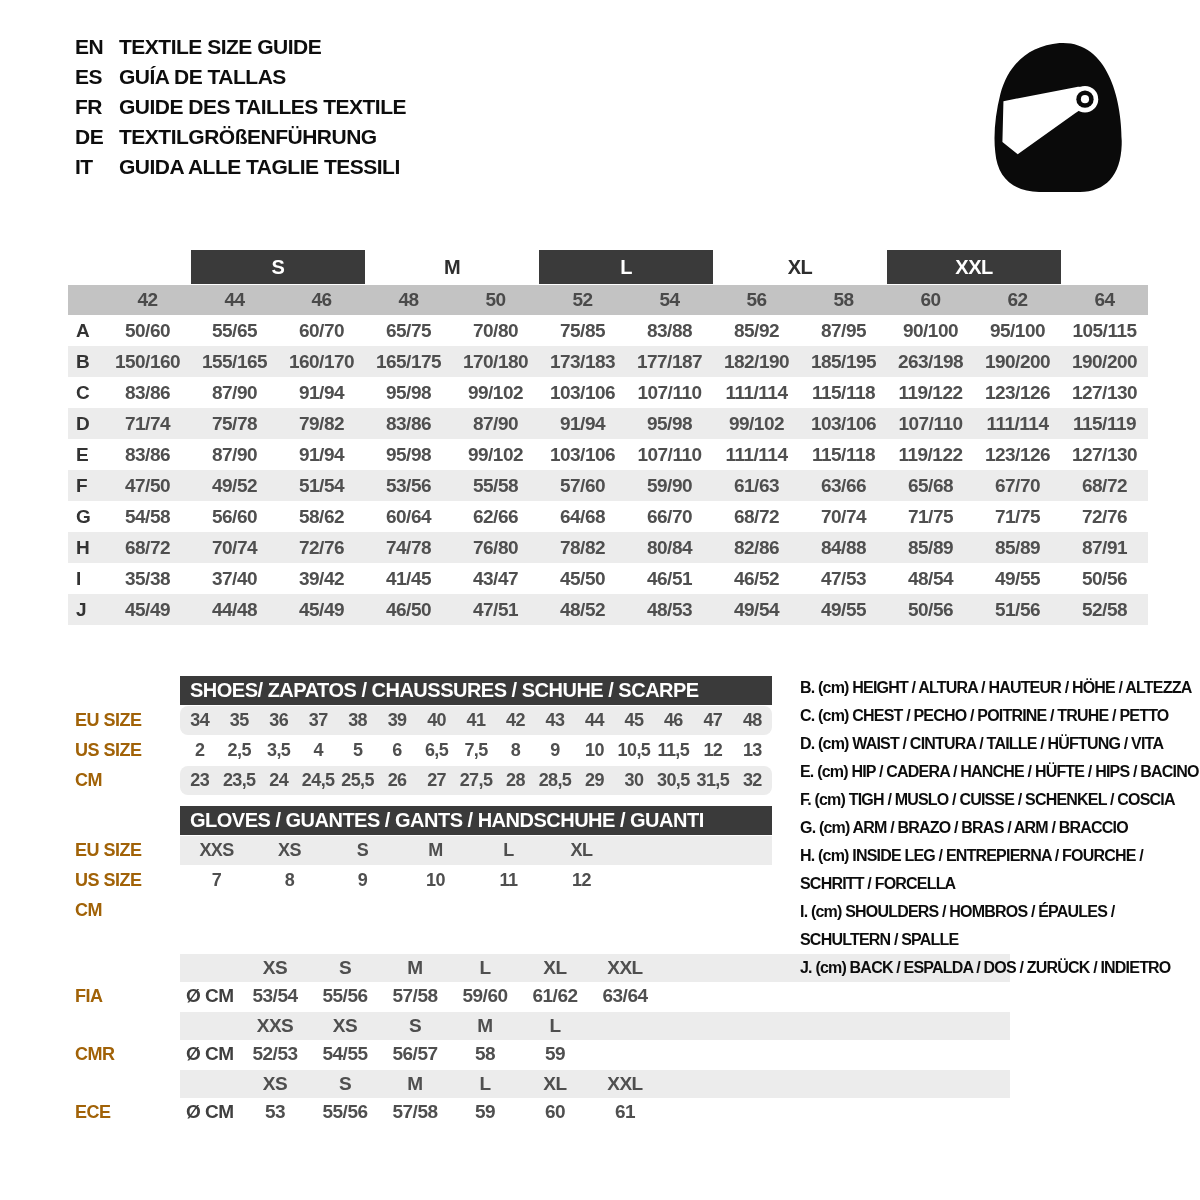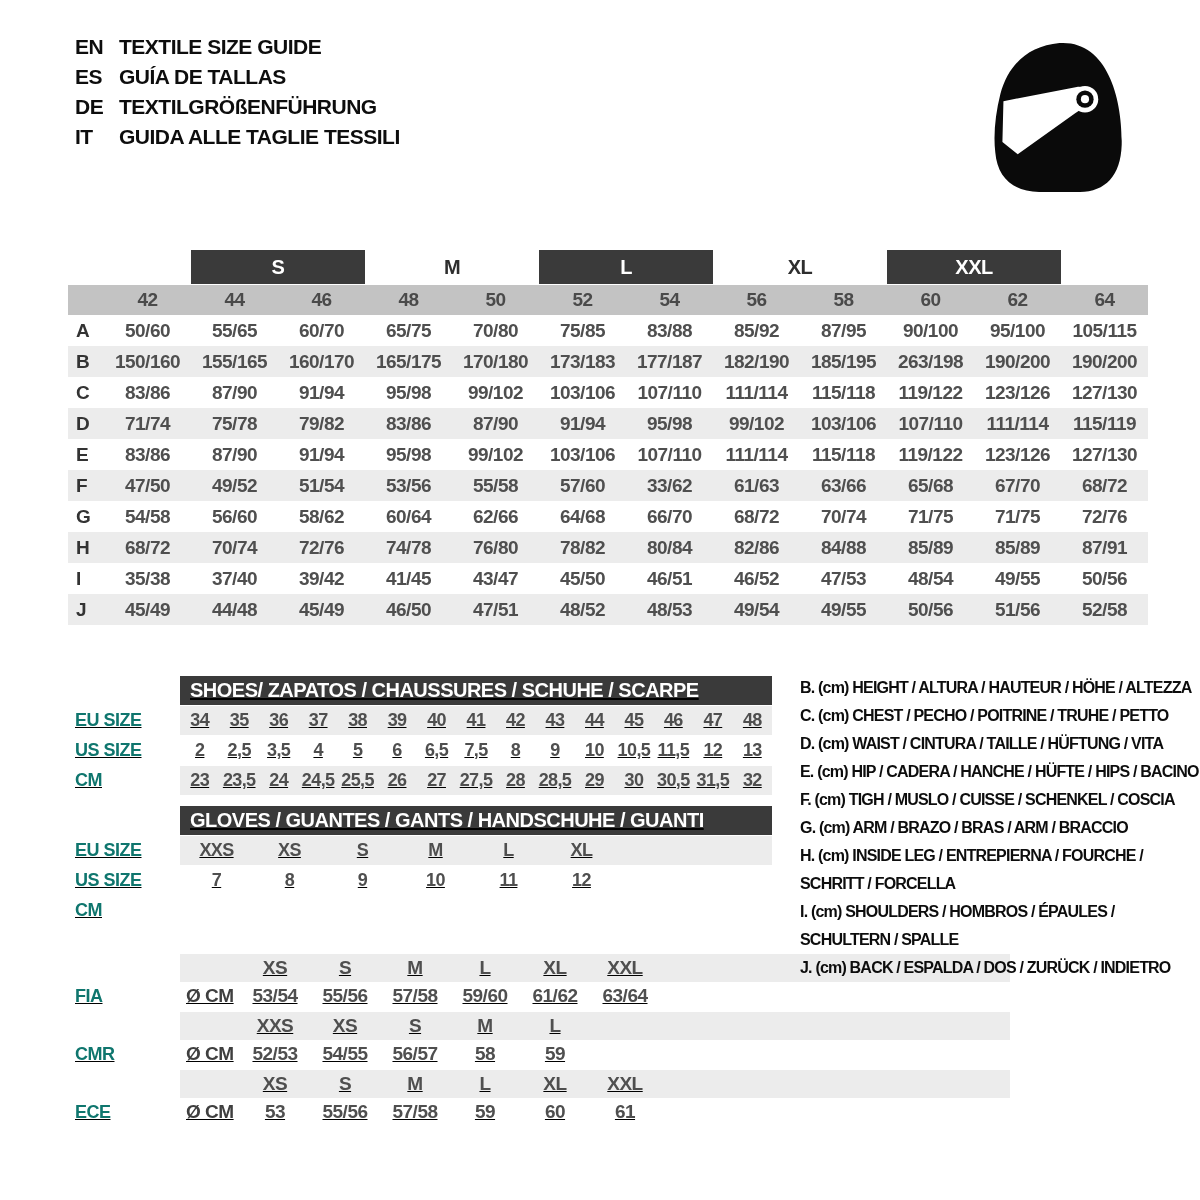--- a/index.html
+++ b/index.html
@@ -29,30 +29,30 @@
   .sizes-row{display:flex;height:30px;background:#c3c3c3;align-items:center;}
   .letter-gutter{width:36px;}
   .sizes-row .cell{flex:1;text-align:center;font-weight:bold;font-size:19px;color:#4a4a4a;letter-spacing:-0.5px;}
   .mrows{width:100%;}
   .mrow{display:flex;height:31px;align-items:center;}
   .mrow:nth-child(even){background:#ececec;}
   .mrow .letter{width:36px;box-sizing:border-box;padding-left:8px;font-weight:bold;font-size:19px;color:#333333;}
   .mrow .cell{flex:1;text-align:center;font-weight:bold;font-size:19px;color:#4f4f4f;letter-spacing:-0.5px;white-space:nowrap;}
 
   
-  .sub{position:absolute;left:68px;width:1080px;text-decoration:underline;}
+  .sub{position:absolute;left:68px;width:1080px;}
   .shoes{top:676px;}
   .gloves{top:806px;}
   .helmet{top:952px;}
   .sec-bar{margin-left:112px;width:592px;height:29px;background:#3a3a3a;color:#ffffff;display:flex;
            align-items:center;box-sizing:border-box;padding-left:10px;font-weight:bold;font-size:20px;letter-spacing:-0.5px;}
   .gut{width:112px;box-sizing:border-box;padding-left:7px;display:flex;align-items:center;
-       font-weight:bold;font-size:18px;color:#0f766e;letter-spacing:-0.5px;white-space:nowrap;}
+       font-weight:bold;font-size:18px;color:#a16207;letter-spacing:-0.5px;white-space:nowrap;}
   .srow,.grow{display:flex;height:29px;margin-top:1px;}
-  .band15{width:592px;display:flex;align-items:center;}
+  .band15{width:592px;display:flex;align-items:center;border-radius:8px;}
   .srow:nth-child(even) .band15{background:#ececec;}
   .band15 .c{flex:1;text-align:center;font-weight:bold;font-size:18px;color:#4f4f4f;letter-spacing:-0.6px;white-space:nowrap;}
   .band-g{width:592px;display:flex;align-items:center;}
   .grow:nth-child(even) .band-g{background:#ececec;}
   .gcols{width:438px;display:flex;}
   .gcols .c{flex:1;text-align:center;font-weight:bold;font-size:18px;color:#4f4f4f;letter-spacing:-0.6px;white-space:nowrap;}
 
   .hrow{display:flex;height:28px;}
   .hrow.sizes{margin-top:2px;}
   .hband{width:830px;display:flex;align-items:center;}
@@ -74,20 +74,24 @@
       <div class="lang-row">
         <span class="lang-code">EN</span>
         <span class="lang-label">TEXTILE SIZE GUIDE</span>
       </div>
 
       <div class="lang-row">
         <span class="lang-code">ES</span>
         <span class="lang-label">GUÍA DE TALLAS</span>
       </div>
 
+      <div class="lang-row">
+        <span class="lang-code">FR</span>
+        <span class="lang-label">GUIDE DES TAILLES TEXTILE</span>
+      </div>
 
       <div class="lang-row">
         <span class="lang-code">DE</span>
         <span class="lang-label">TEXTILGRÖßENFÜHRUNG</span>
       </div>
 
       <div class="lang-row">
         <span class="lang-code">IT</span>
         <span class="lang-label">GUIDA ALLE TAGLIE TESSILI</span>
       </div>
@@ -225,21 +229,21 @@
         </div>
 
         <div class="mrow">
           <div class="letter">F</div>
           <div class="cell">47/50</div>
           <div class="cell">49/52</div>
           <div class="cell">51/54</div>
           <div class="cell">53/56</div>
           <div class="cell">55/58</div>
           <div class="cell">57/60</div>
-          <div class="cell">33/62</div>
+          <div class="cell">59/90</div>
           <div class="cell">61/63</div>
           <div class="cell">63/66</div>
           <div class="cell">65/68</div>
           <div class="cell">67/70</div>
           <div class="cell">68/72</div>
         </div>
 
         <div class="mrow">
           <div class="letter">G</div>
           <div class="cell">54/58</div>

